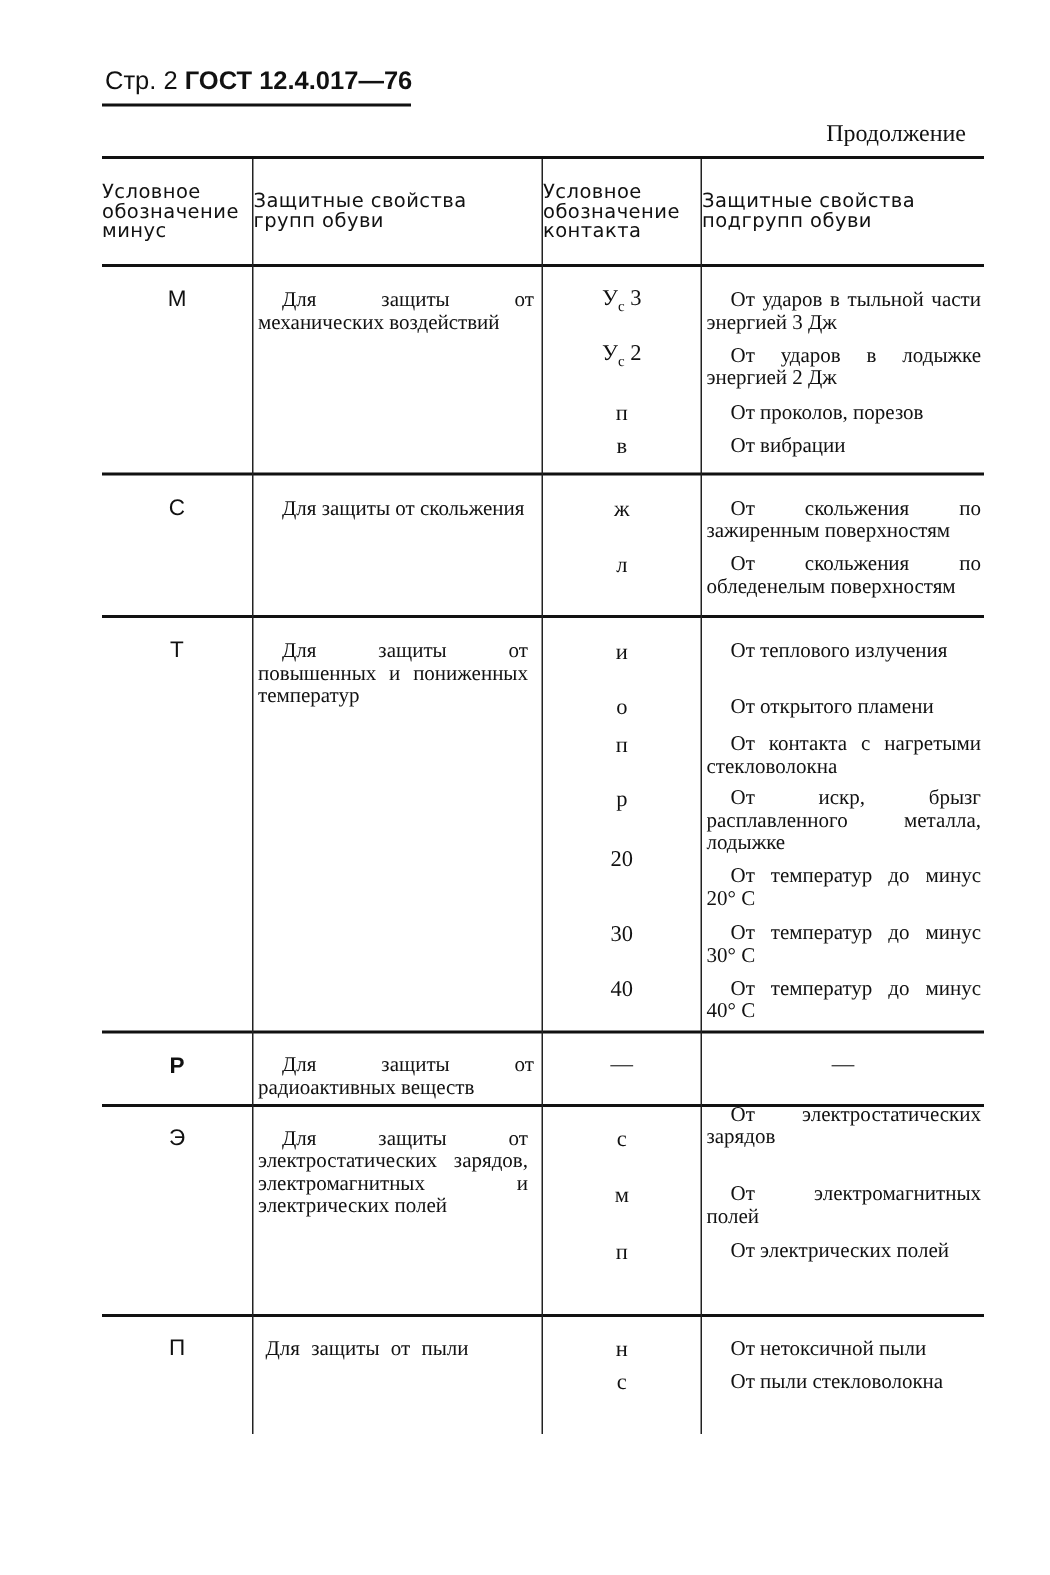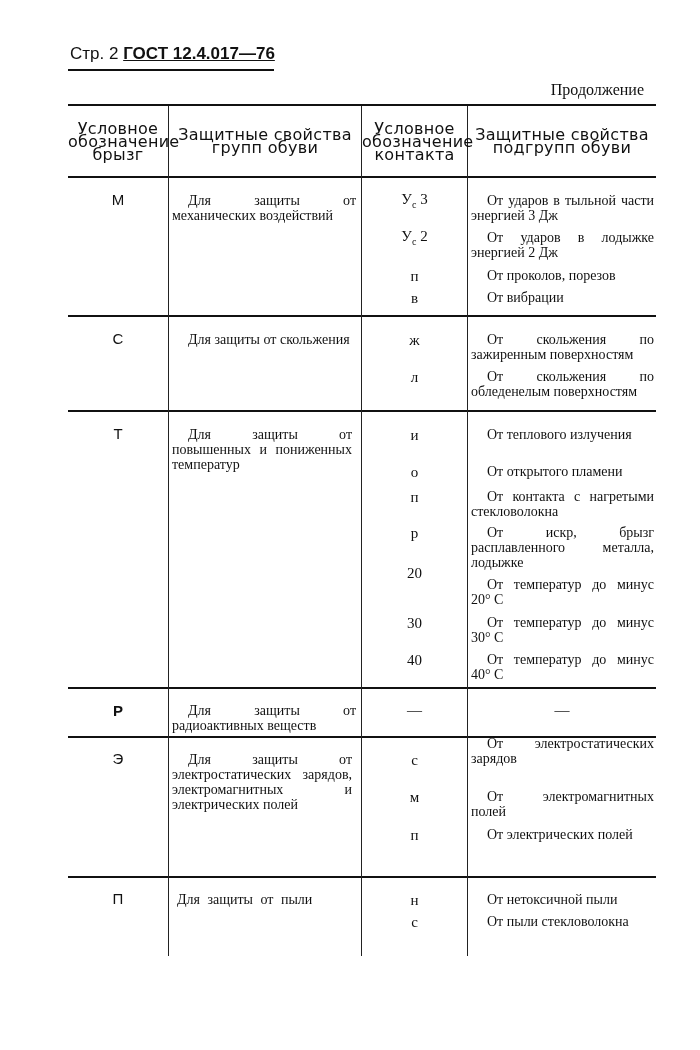--- a/index.html
+++ b/index.html
@@ -1,23 +1,23 @@
 <!DOCTYPE html>
 <html><head>
 <meta charset="utf-8">
 <style>
   html, body { margin: 0; padding: 0; background: #ffffff; }
   body { width: 700px; height: 1050px; position: relative; overflow: hidden; color: #111; font-family: "Liberation Serif", serif; }
   .page-header { position: absolute; left: 70px; top: 44px; font-family: "Liberation Sans", sans-serif; font-size: 17px; }
-  .page-header .b { font-weight: bold; text-decoration: underline; }
+  .page-header .b { font-weight: bold; }
   .header-rule { position: absolute; left: 68px; top: 69px; width: 206px; height: 2px; background: #111; }
   .continuation { position: absolute; right: 56px; top: 81px; font-size: 16px; }
   .hline { position: absolute; left: 68px; width: 588px; height: 2px; background: #111; }
   .vline { position: absolute; width: 1px; background: #222; }
-  .hdr { position: absolute; font-family: "DejaVu Sans", sans-serif; font-size: 16px; text-align: center; line-height: 13px; letter-spacing: 0.3px; }
+  .hdr { position: absolute; font-family: "DejaVu Sans", sans-serif; font-size: 13px; line-height: 13px; letter-spacing: 0.3px; }
   .cell { position: absolute; font-size: 14px; line-height: 15px; }
   .code { position: absolute; font-size: 15px; text-align: center; }
   .grp { position: absolute; font-family: "Liberation Sans", sans-serif; font-size: 15px; text-align: center; width: 100px; }
   .just { text-align: justify; text-align-last: left; }
   .first { text-indent: 16px; }
   sub { font-size: 10px; }
 </style>
 </head>
 <body>
 
@@ -36,21 +36,21 @@
 <div class="hline" style="top:736px"></div>
 <div class="hline" style="top:876px"></div>
 
 <div class="vline" style="left:168px; top:106px; height:850px"></div>
 <div class="vline" style="left:361px; top:106px; height:850px"></div>
 <div class="vline" style="left:467px; top:106px; height:850px"></div>
 
 <div class="hdr" style="left:68px; top:122px; width:100px">
   <div>Условное</div>
   <div>обозначение</div>
-  <div>брызг</div>
+  <div>минус</div>
 </div>
 <div class="hdr" style="left:169px; top:128px; width:192px">
   <div>Защитные свойства</div>
   <div>групп обуви</div>
 </div>
 <div class="hdr" style="left:362px; top:122px; width:105px">
   <div>Условное</div>
   <div>обозначение</div>
   <div>контакта</div>
 </div>

